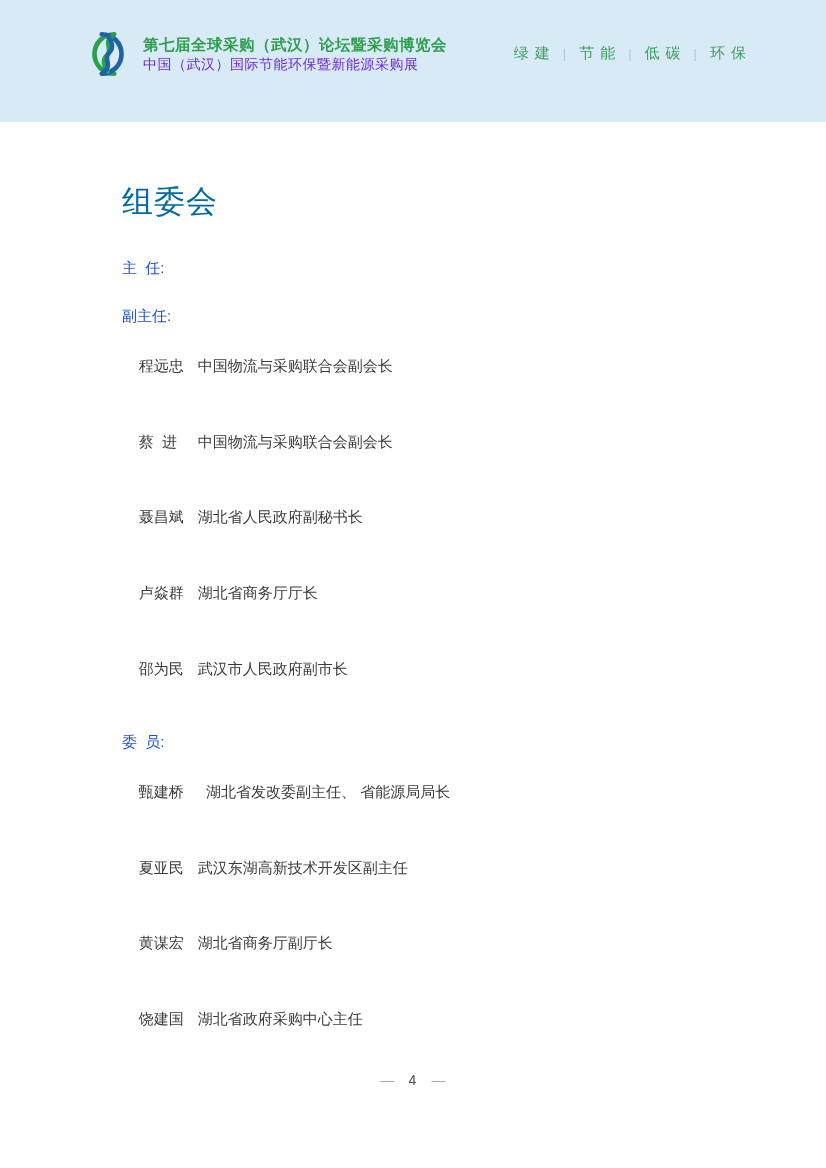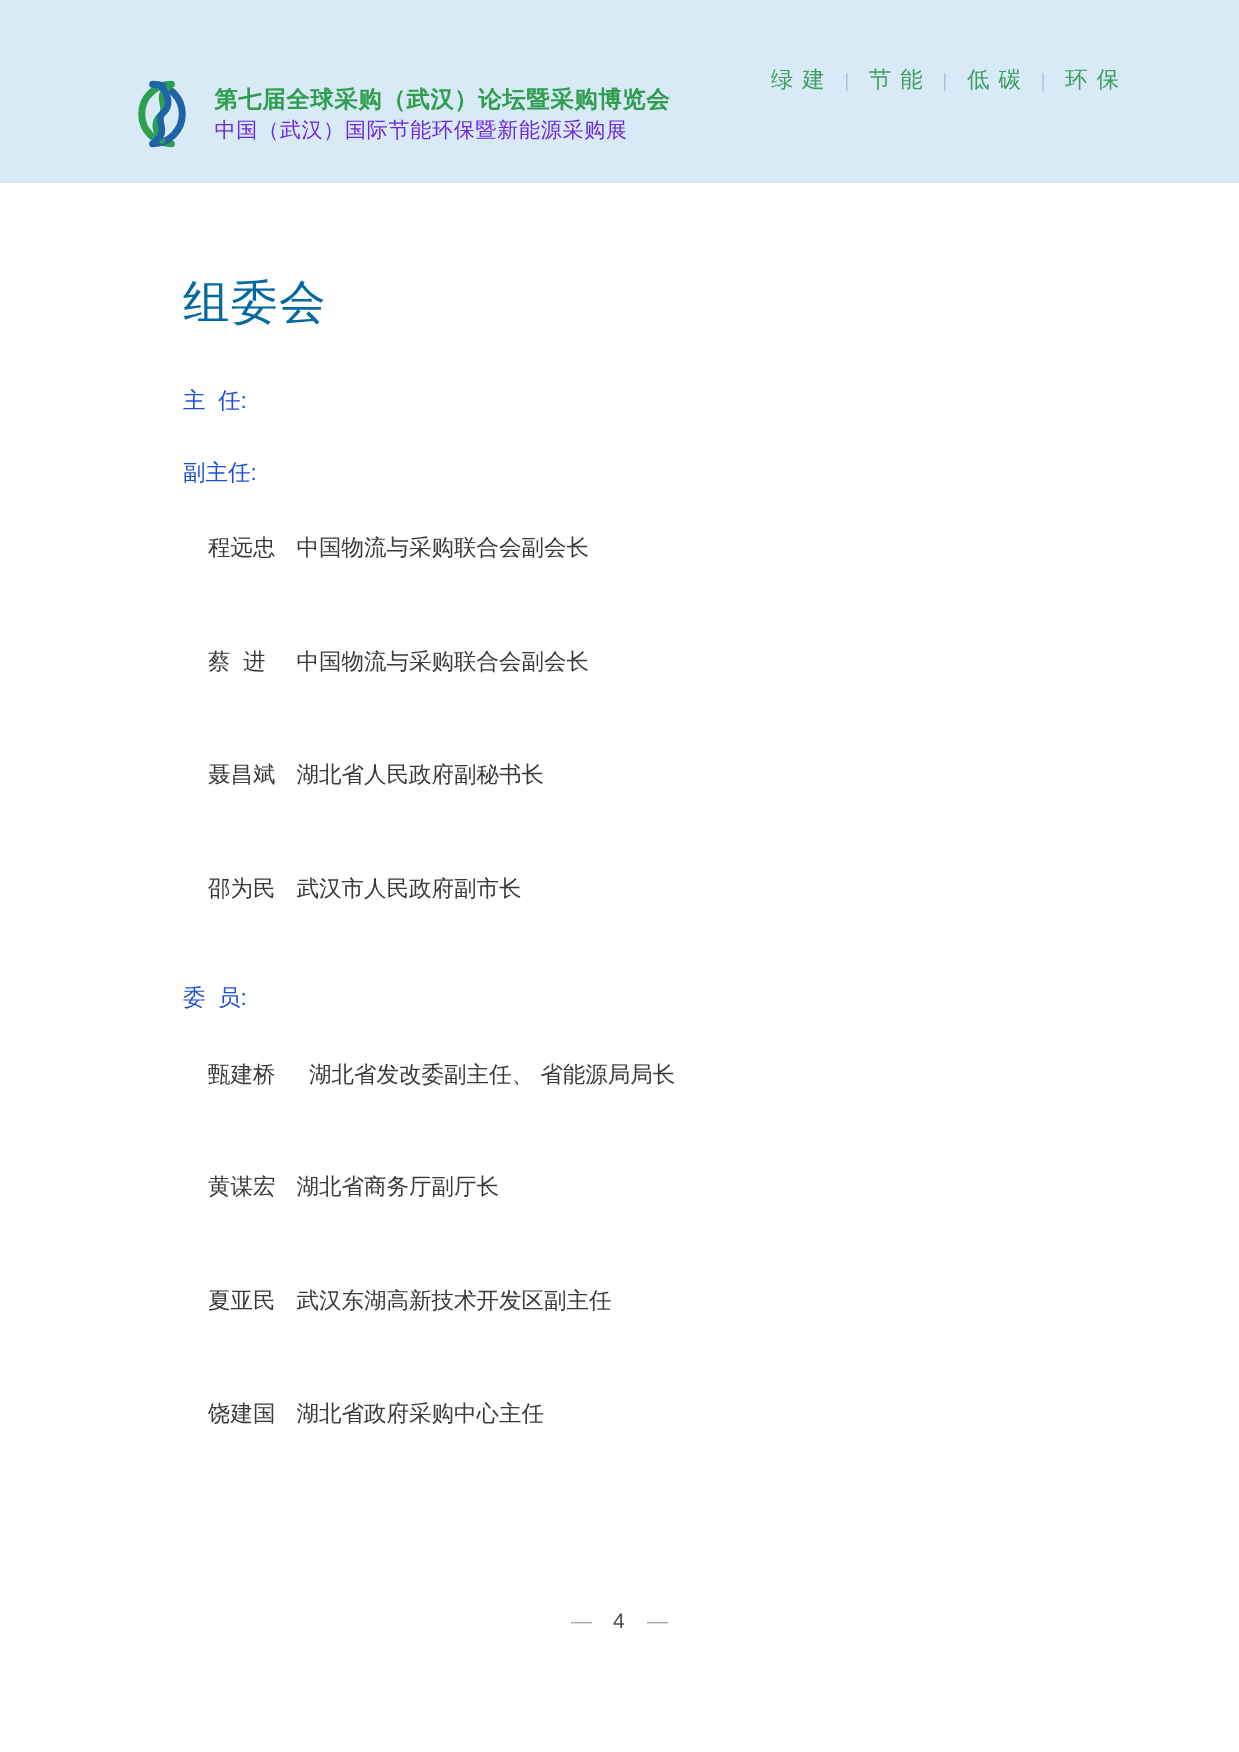--- a/index.html
+++ b/index.html
@@ -9,21 +9,21 @@
     font-family: "Liberation Sans", "DejaVu Sans", sans-serif;
     position: relative; overflow: hidden;
   }
   .page { position: absolute; inset: 0; background: #ffffff; }
 
   
   .band {
     position: absolute; top: 0; left: 0; width: 826px; height: 122px;
     background: #d9eaf7;
   }
-  .brand { position: absolute; left: 82px; top: 50px; display: flex; align-items: center; justify-content: center; }
+  .brand { position: absolute; left: 82px; top: 28px; display: flex; align-items: center; justify-content: center; }
   .brand-logo { width: 52px; height: 52px; flex: 0 0 auto; }
   .brand-text { margin-left: 9px; }
   .brand-title {
     font-size: 15.5px; font-weight: bold; color: #2f9e4f;
     line-height: 20px; letter-spacing: 0.5px; white-space: pre;
   }
   .brand-subtitle {
     font-size: 14px; color: #6d28d9; line-height: 18px;
     letter-spacing: 0.5px; white-space: pre;
   }
@@ -105,40 +105,43 @@
   </div>
 
   <div class="member-row">
     <span class="member-name">蔡  进</span><span class="member-title">中国物流与采购联合会副会长</span>
   </div>
 
   <div class="member-row">
     <span class="member-name">聂昌斌</span><span class="member-title">湖北省人民政府副秘书长</span>
   </div>
 
+  <div class="member-row">
+    <span class="member-name">卢焱群</span><span class="member-title">湖北省商务厅厅长</span>
+  </div>
 
   <div class="member-row">
     <span class="member-name">邵为民</span><span class="member-title">武汉市人民政府副市长</span>
   </div>
 </div>
   </section>
 
   <section class="section">
     <div class="section-label">委  员:</div>
     <div class="rows">
   <div class="member-row">
     <span class="member-name">甄建桥</span><span class="member-title">  湖北省发改委副主任、 省能源局局长</span>
   </div>
 
   <div class="member-row">
-    <span class="member-name">黄谋宏</span><span class="member-title">湖北省商务厅副厅长</span>
+    <span class="member-name">夏亚民</span><span class="member-title">武汉东湖高新技术开发区副主任</span>
   </div>
 
   <div class="member-row">
-    <span class="member-name">夏亚民</span><span class="member-title">武汉东湖高新技术开发区副主任</span>
+    <span class="member-name">黄谋宏</span><span class="member-title">湖北省商务厅副厅长</span>
   </div>
 
   <div class="member-row">
     <span class="member-name">饶建国</span><span class="member-title">湖北省政府采购中心主任</span>
   </div>
 
 </div>
   </section>
 
 </div>

